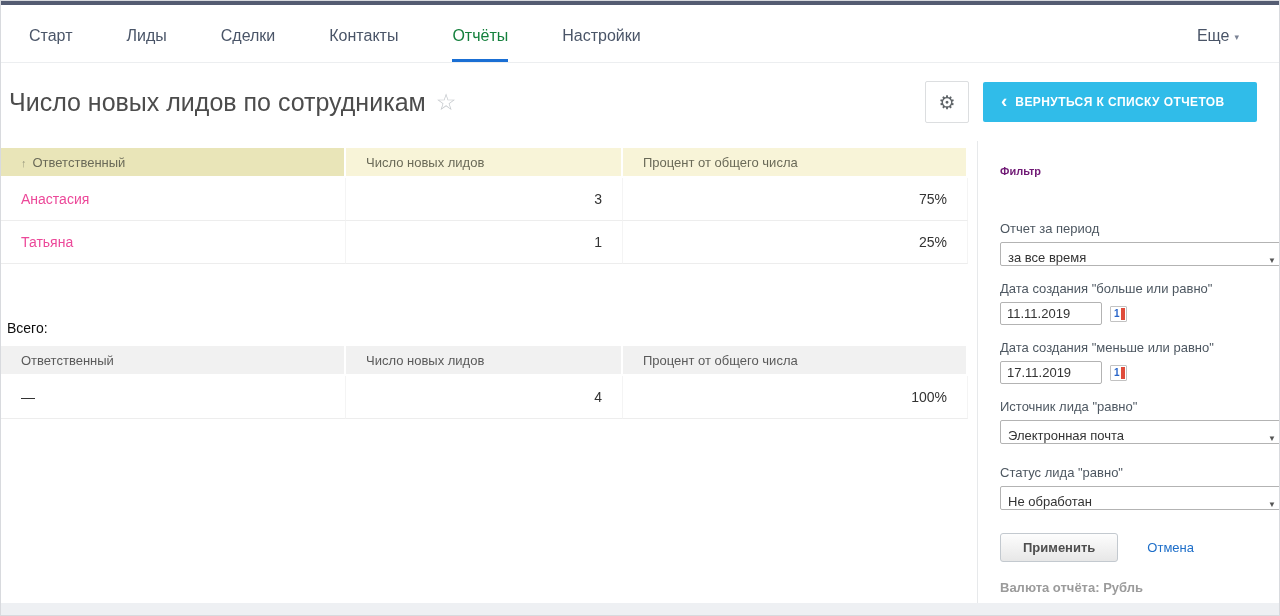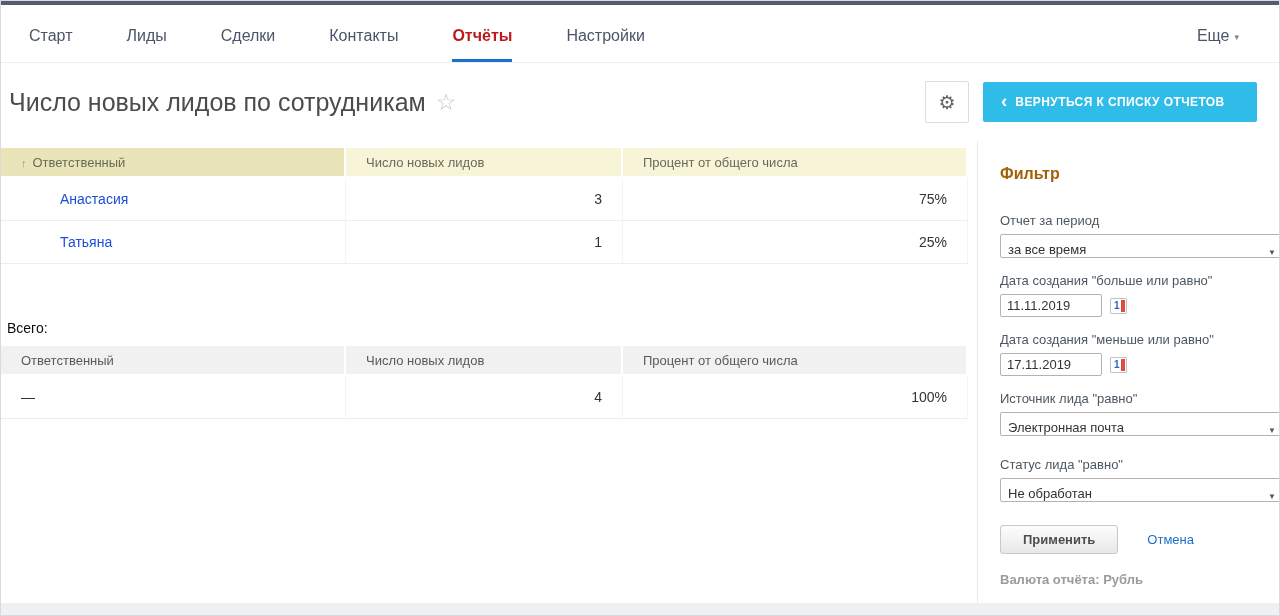--- a/index.html
+++ b/index.html
@@ -13,21 +13,21 @@
 
   
   .nav {
     height:58px; display:flex; align-items:stretch;
     padding:4px 40px 0 28px; border-bottom:1px solid #eceef0; background:#fff;
   }
   .nav-item {
     position:relative; display:flex; align-items:center;
     font-size:16px; color:#4a5568; cursor:pointer; margin-right:54px; white-space:nowrap;
   }
-  .nav-item.active { color:#b91c1c;font-weight:bold; }
+  .nav-item.active { color:#15803d; }
   .nav-item.active::after {
     content:""; position:absolute; left:0; right:0; bottom:0; height:3px; background:#1a6fd4;
   }
   .nav-more { margin-left:auto; display:flex; align-items:center; font-size:16px; color:#4a5568; cursor:pointer; }
   .nav-more .caret { font-size:9px; color:#7a8294; margin-left:5px; padding-top:3px; }
 
   
   .header-row { height:78px; display:flex; align-items:center; padding:0 22px 0 8px; background:#fff; }
   .page-title { font-size:25px; font-weight:400; color:#4c4c4c; white-space:nowrap; }
   .fav-star { font-size:23px; color:#c3c7cb; margin-left:10px; cursor:pointer; }
@@ -56,28 +56,28 @@
   }
   .t1 th { background:#f8f4d8; }
   .t1 th.sorted { background:#e9e5b8; }
   .t2 th { background:#f1f1f1; color:#5a5a5a; cursor:default; }
   .sort-ico { font-size:11px; color:#99997d; margin-right:6px; }
   .rtable td {
     height:43px; font-size:14px; padding:0 20px;
     border-bottom:1px solid #ededed; border-right:1px solid #f4f4f4; background:#fff;
   }
   .rtable td.num { text-align:right; color:#333; }
-  .cell-link { color:#1d4ed8; text-decoration:none; cursor:pointer;margin-left:39px; }
+  .cell-link { color:#ec4899; text-decoration:none; cursor:pointer; }
   td.plain { color:#333; }
 
   .total-label { margin:56px 0 10px 6px; font-size:14px; color:#0d0d0d; }
 
   
   .filter-panel { width:302px; border-left:1px solid #e7e9eb; padding:24px 22px 0 22px; }
-  .filter-title { font-size:16px; font-weight:bold; color:#a16207; margin-bottom:30px; }
+  .filter-title { font-size:11px; font-weight:bold; color:#701a75; margin-bottom:44px; }
   .f-label { font-size:13px; color:#4d5761; margin:15px 0 6px; }
   .f-select {
     width:284px; height:24px; border:1px solid #b3b3b3; border-radius:2px; background:#fff;
     display:flex; align-items:flex-end; justify-content:space-between; padding:0 7px;
     font-size:13px; color:#333; cursor:pointer;
   }
   .f-select .sel-arrow { font-size:8px; color:#555; }
   .f-date-row { display:flex; align-items:center; gap:8px; }
   .f-date-input {
     width:102px; height:23px; border:1px solid #b3b3b3; border-radius:2px;

